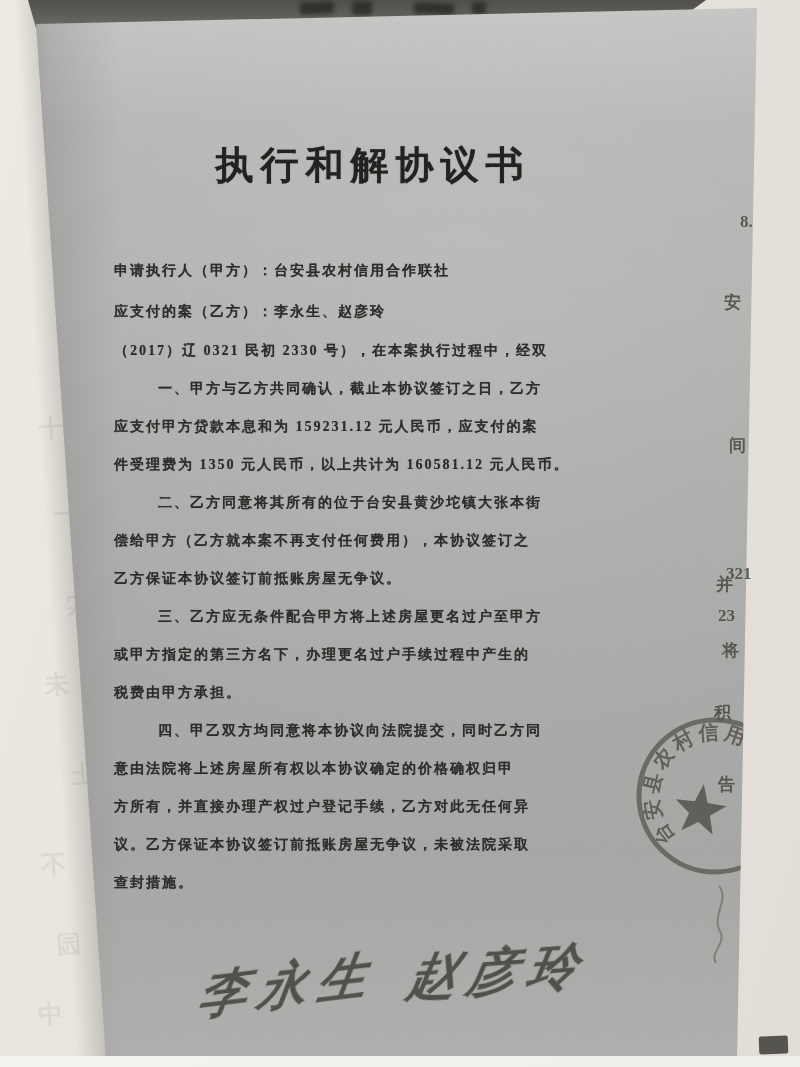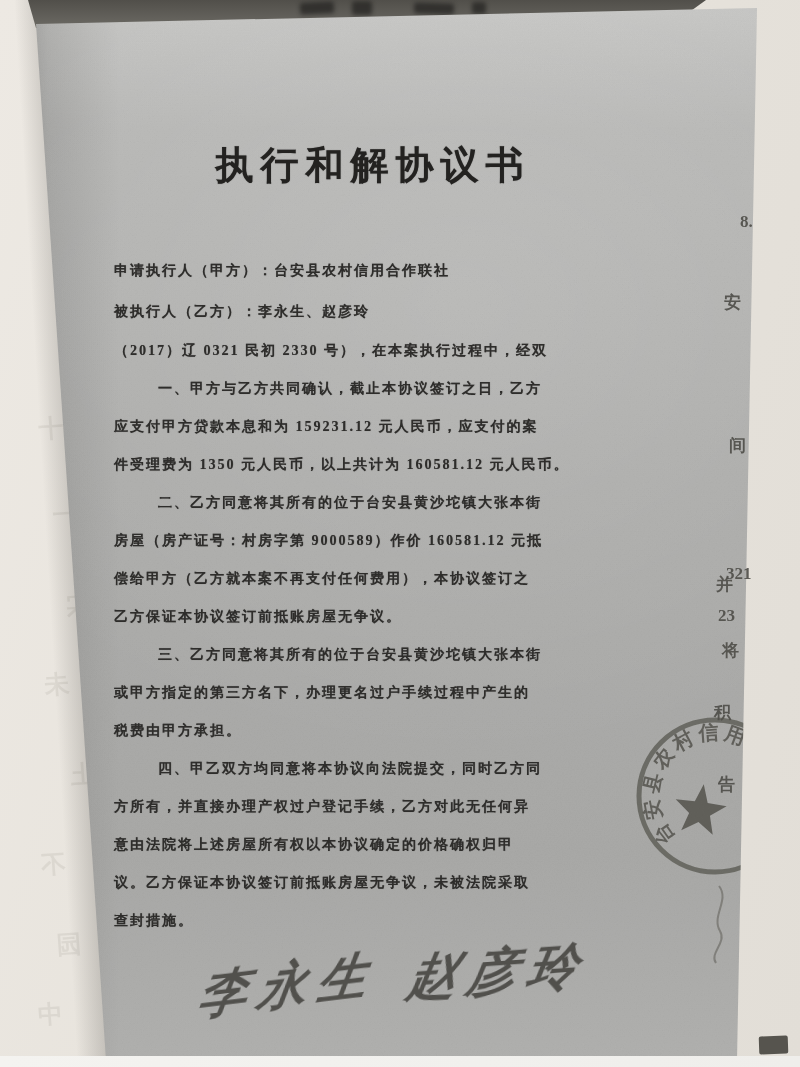--- a/index.html
+++ b/index.html
@@ -104,35 +104,34 @@
     <div class="smudge c"></div>
     <div class="smudge d"></div>
   </div>
 
   <div class="page">
 
     <div class="doc-title">执行和解协议书</div>
 
     <div class="doc-body">
         <div class="doc-line hdr">申请执行人（甲方）：台安县农村信用合作联社</div>
-        <div class="doc-line hdr">被执行人（乙方）：李永生、赵彦玲</div>
+        <div class="doc-line hdr">应支付的案（乙方）：李永生、赵彦玲</div>
         <div class="doc-line">（2017）辽 0321 民初 2330 号），在本案执行过程中，经双</div>
         <div class="doc-line indent">一、甲方与乙方共同确认，截止本协议签订之日，乙方</div>
         <div class="doc-line">应支付甲方贷款本息和为 159231.12 元人民币，应支付的案</div>
         <div class="doc-line">件受理费为 1350 元人民币，以上共计为 160581.12 元人民币。</div>
         <div class="doc-line indent">二、乙方同意将其所有的位于台安县黄沙坨镇大张本街</div>
-        <div class="doc-line">房屋（房产证号：村房字第 9000589）作价 160581.12 元抵</div>
         <div class="doc-line">偿给甲方（乙方就本案不再支付任何费用），本协议签订之</div>
         <div class="doc-line">乙方保证本协议签订前抵账房屋无争议。</div>
-        <div class="doc-line indent">三、乙方同意将其所有的位于台安县黄沙坨镇大张本街</div>
+        <div class="doc-line indent">三、乙方应无条件配合甲方将上述房屋更名过户至甲方</div>
         <div class="doc-line">或甲方指定的第三方名下，办理更名过户手续过程中产生的</div>
         <div class="doc-line">税费由甲方承担。</div>
         <div class="doc-line indent">四、甲乙双方均同意将本协议向法院提交，同时乙方同</div>
+        <div class="doc-line">意由法院将上述房屋所有权以本协议确定的价格确权归甲</div>
         <div class="doc-line">方所有，并直接办理产权过户登记手续，乙方对此无任何异</div>
-        <div class="doc-line">意由法院将上述房屋所有权以本协议确定的价格确权归甲</div>
         <div class="doc-line">议。乙方保证本协议签订前抵账房屋无争议，未被法院采取</div>
         <div class="doc-line">查封措施。</div>
       </div>
 
     <span class="sig li">李永生</span>
     <span class="sig zhao">赵彦玲</span>
 
     <svg class="seal" width="185" height="175" viewBox="0 0 185 175">
       <circle cx="87" cy="82" r="76" fill="none" stroke="#5d5c55" stroke-width="5" opacity="0.8"></circle>
       <path id="sealArc" d="M 48 123.6 A 57 57 0 1 1 126 123.6" fill="none"></path>

